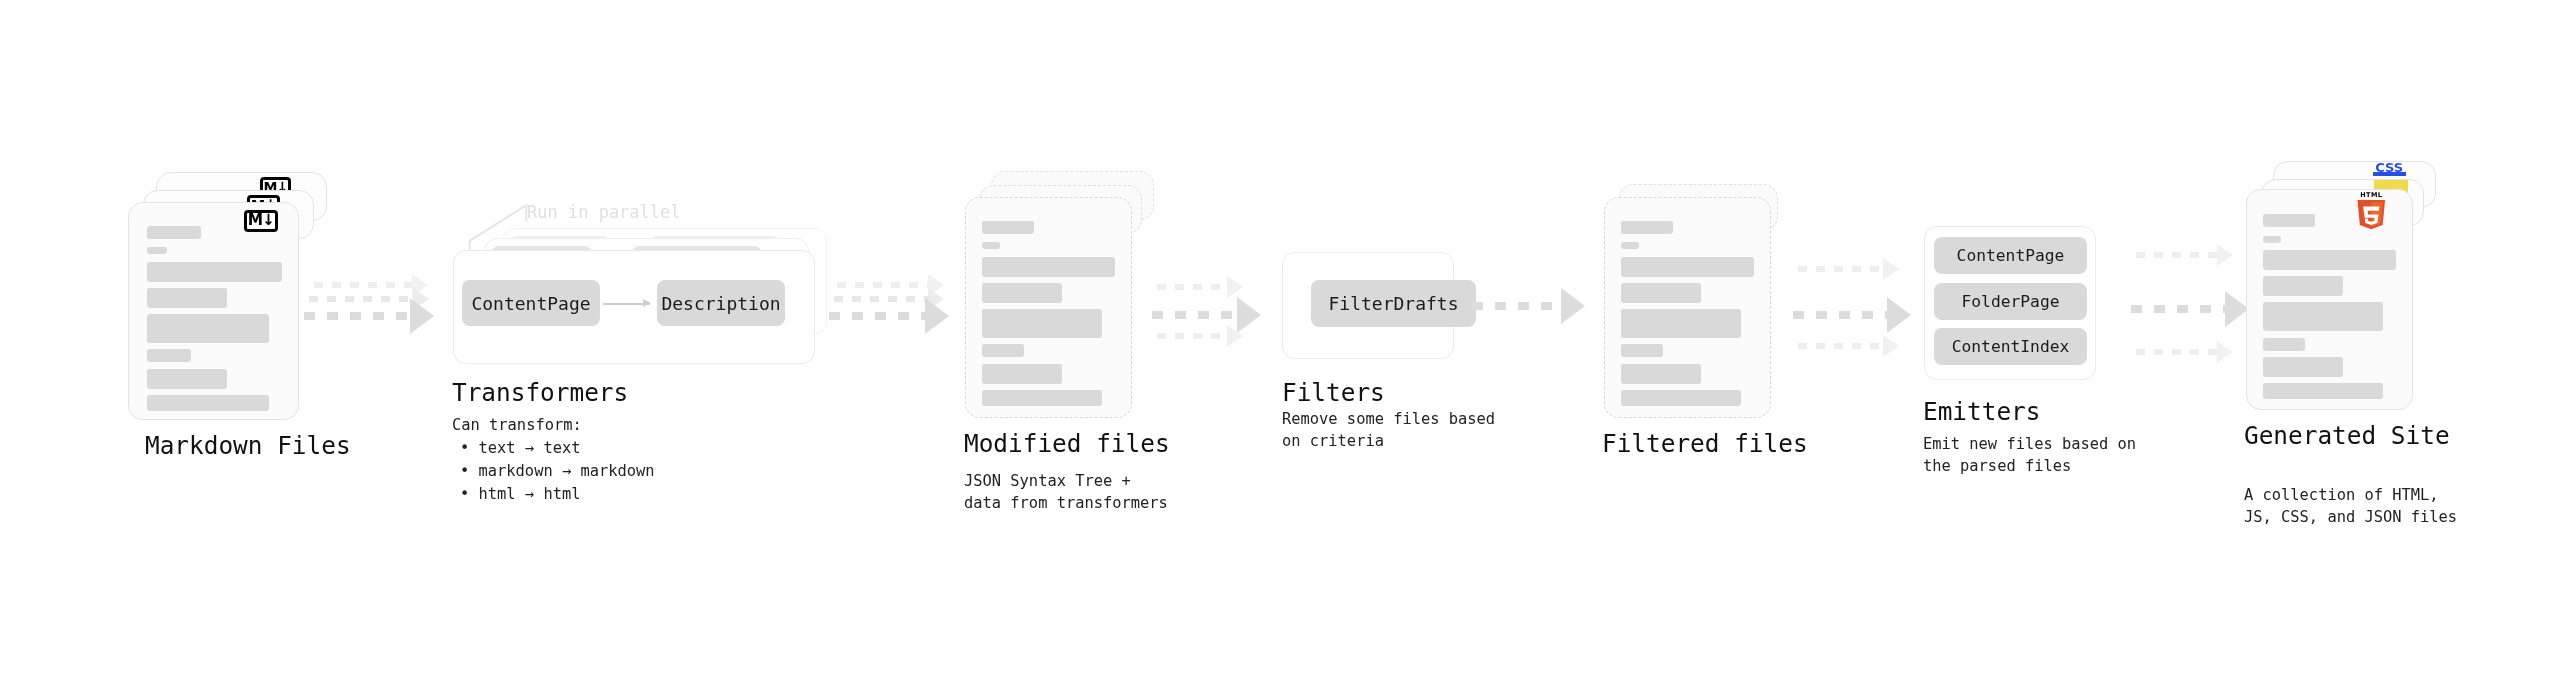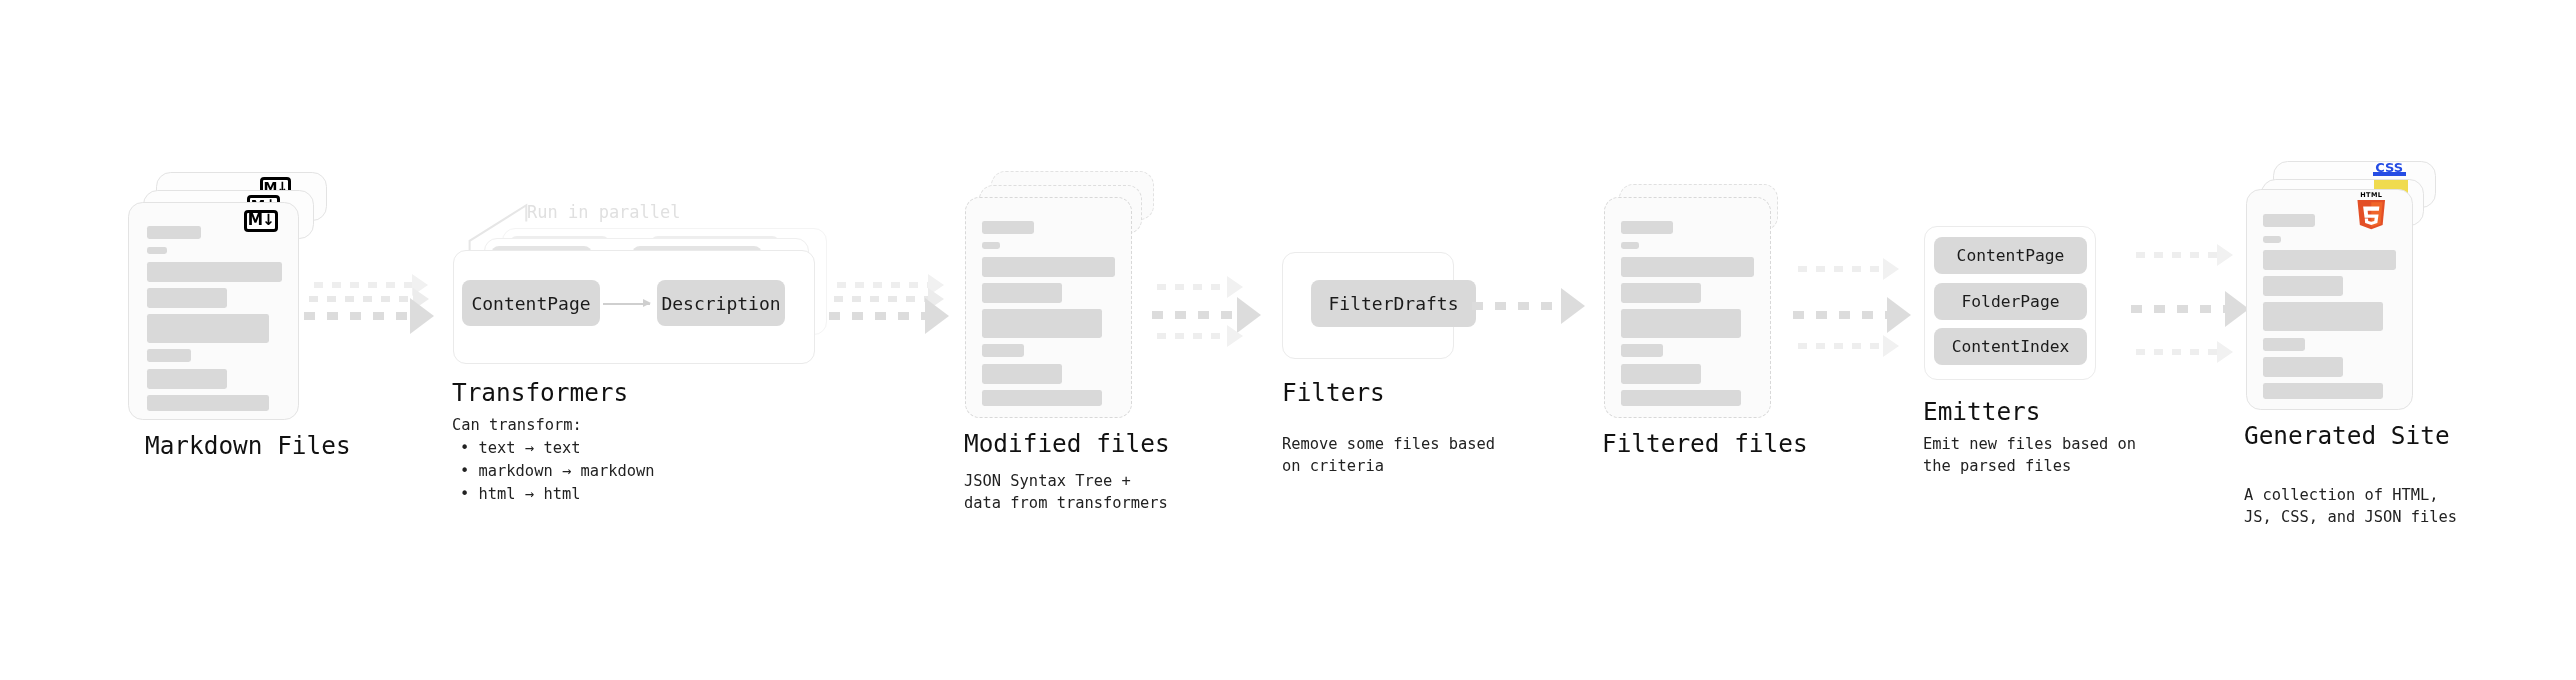--- a/index.html
+++ b/index.html
@@ -260,21 +260,21 @@
       <div class="head"></div>
     </div>
   </div>
 
   <div>
     <div class="boxc" style="left:1282px;top:252px;width:172px;height:107px;border-color:#ebebeb;"></div>
     <div class="pill" style="left:1292px;top:280px;width:165px;height:47px;margin-left:19px;">
       <span>FilterDrafts</span>
     </div>
     <div class="h-title" style="left:1282px;top:378px;">Filters</div>
-    <div class="p-desc" style="left:1282px;top:433px;">Remove some files based
+    <div class="p-desc" style="left:1282px;top:408px;">Remove some files based
 on criteria</div>
   </div>
 
   <div>
     <div class="arrow" style="left:1472px;top:288px;width:119px;">
       <div class="dots" style="width:89px;"></div>
       <div class="head"></div>
     </div>
   </div>
 

